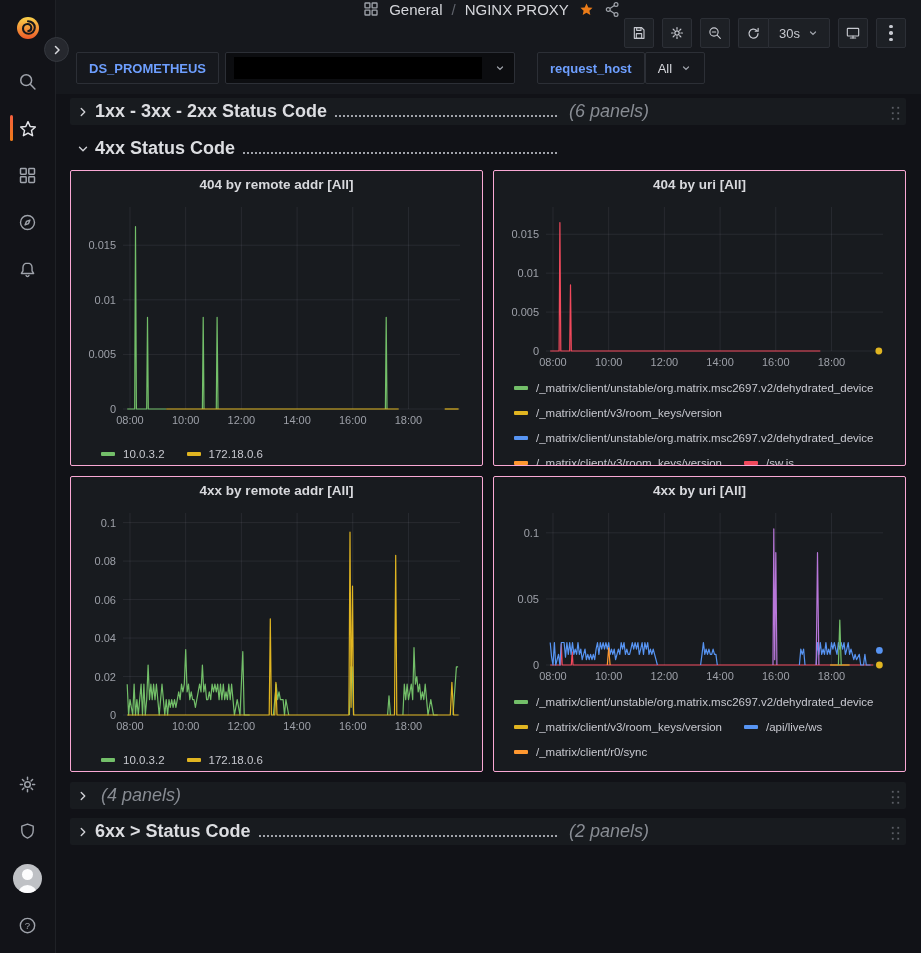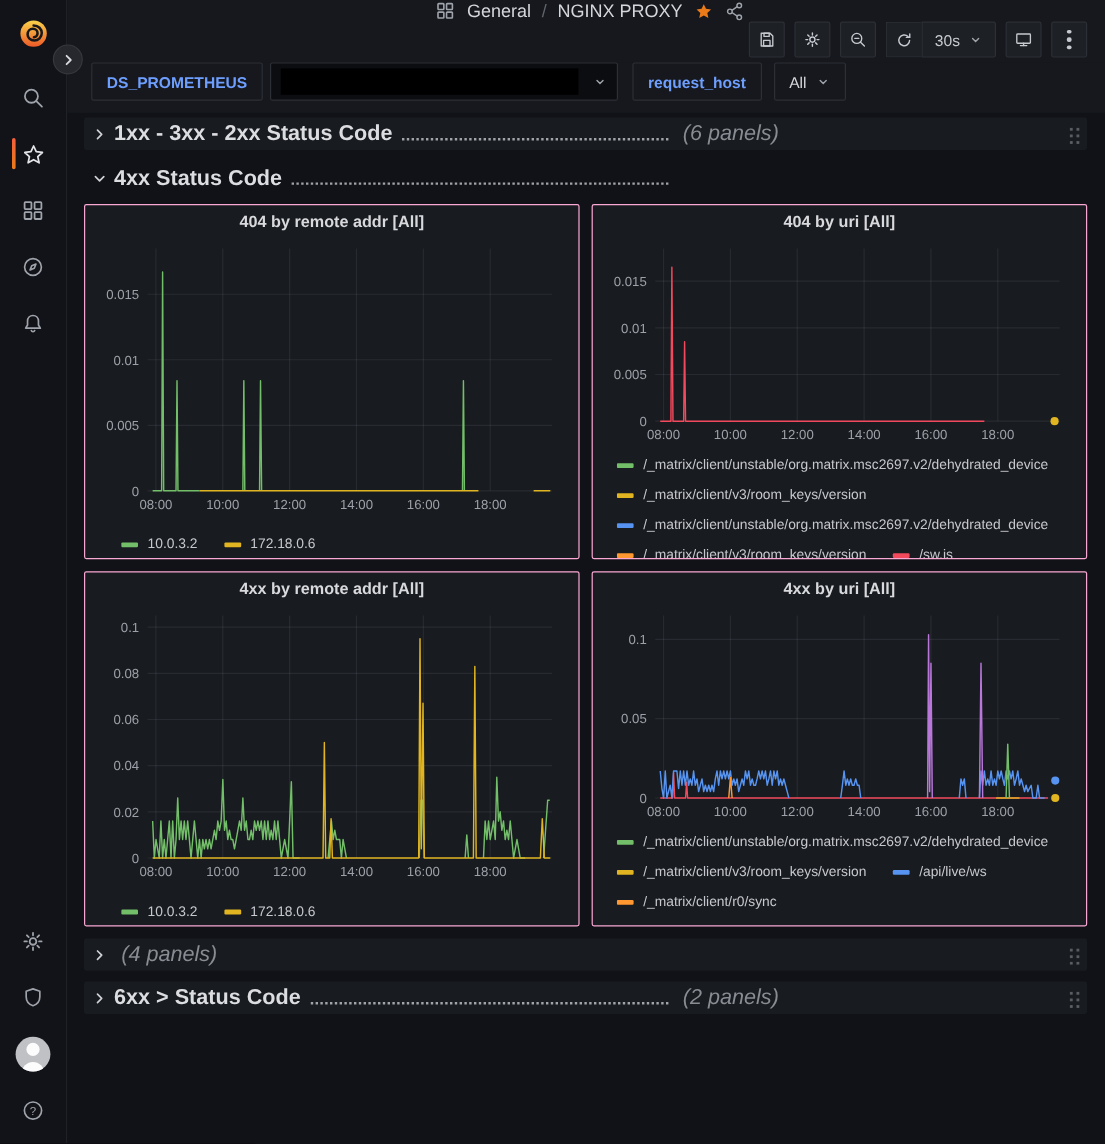--- a/index.html
+++ b/index.html
@@ -36,22 +36,22 @@
   .kebab { width:24px; }
   .dotcol { display:flex; flex-direction:column; gap:3px; }
   .dotcol i { width:3.5px; height:3.5px; border-radius:50%; background:#c7c9d0; }
 
   .submenu { height:42px; display:flex; align-items:flex-start; padding:0 15px 0 20px; background:#16181d; }
   .var-box { height:32px; display:flex; align-items:center; padding:0 12px; border:1px solid #2c2f36; border-radius:2px; font-size:13px; background:#16181d; }
   .var-label { color:#6e9fff; font-weight:600; cursor:default; }
   .var-value { color:#d5d6db; gap:8px; cursor:pointer; }
   .ds-value { width:290px; margin-left:6px; padding:0 8px; background:#0c0d10; justify-content:space-between; }
   .redacted { width:248px; height:22px; background:#000; }
-  .host-label { margin-left:12px; }
-  .all-box { margin-left:10px; }
+  .host-label { margin-left:22px; }
+  .all-box { }
   .caret { color:#9fa3ab; display:flex; }
 
   
   .dash { padding:4px 15px 0 14px; }
   .row-header { height:27px; display:flex; align-items:center; padding:0 6px; margin-bottom:10px; border-radius:2px; cursor:pointer; }
   .row-header.collapsed { background:#181b1f; }
   .row-header .chev { color:#d0d1d6; display:flex; margin-right:5px; }
   .row-title-wrap { display:flex; align-items:baseline; width:468px; }
   .row-title { font-size:18px; font-weight:700; color:#dcdde1; white-space:nowrap; }
   .leader { flex:1; border-bottom:2px dotted #b9bcc4; height:9px; margin:0 6px 0 8px; opacity:.85; }

